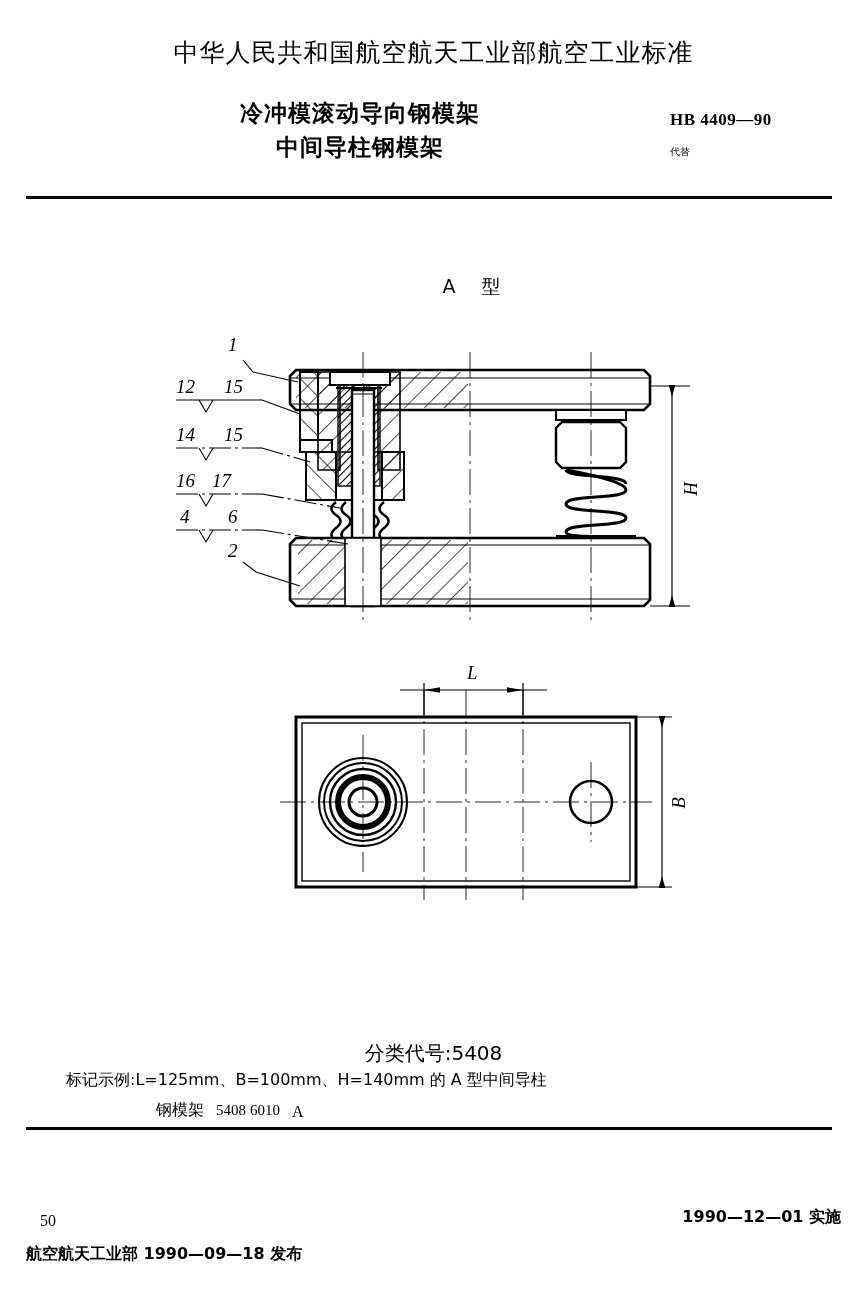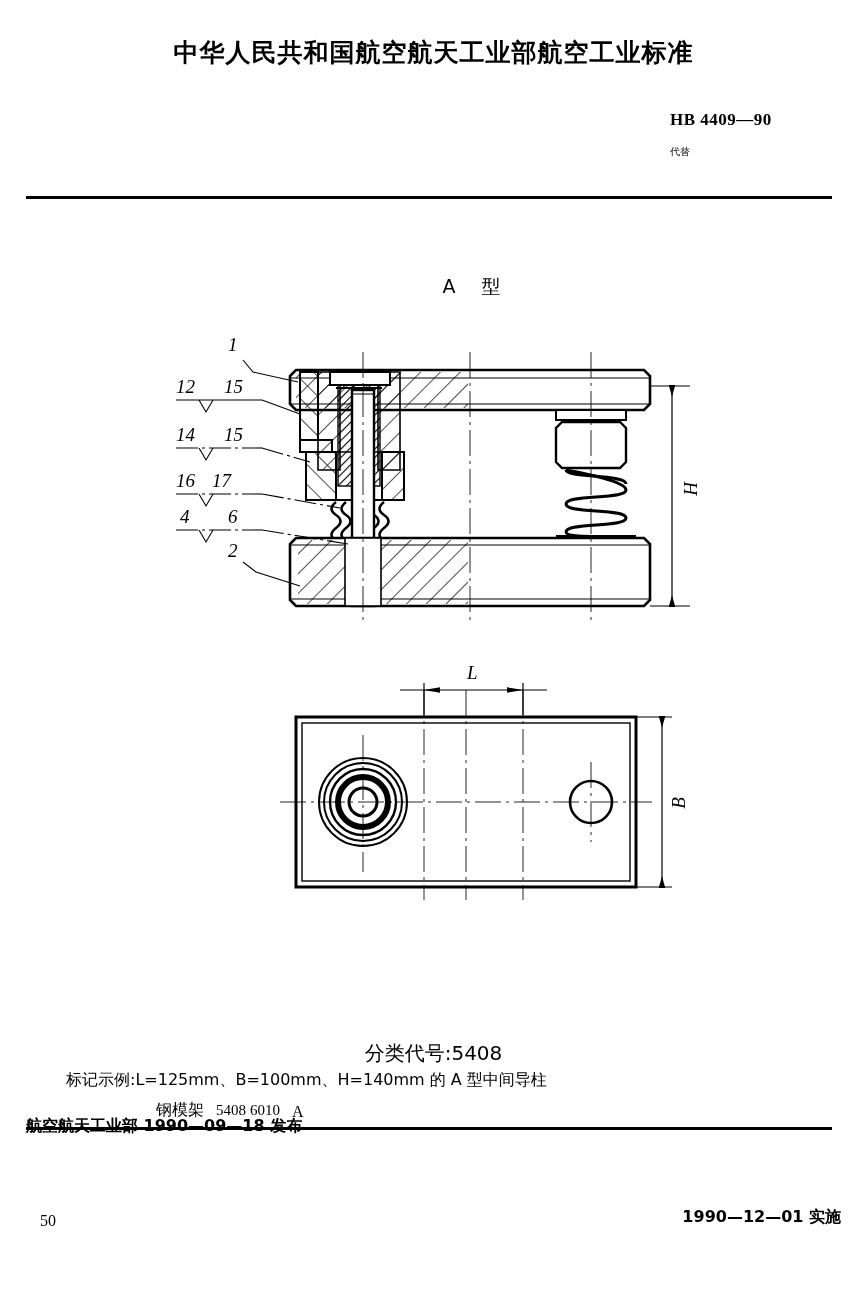--- a/index.html
+++ b/index.html
@@ -7,21 +7,21 @@
     width:867px;height:1299px;position:relative;overflow:hidden;
     font-family:"Liberation Serif","DejaVu Serif",serif;
     color:#000;
   }
   .page{position:absolute;left:0;top:0;width:867px;height:1299px;}
 
   
   .ministry-title{
     position:absolute;left:0;top:36px;width:867px;text-align:center;
     font-family:"DejaVu Sans","Liberation Sans",sans-serif;
-    font-weight:bold;font-size:25px;letter-spacing:1px;
+    font-weight:normal;font-size:25px;letter-spacing:1px;
   }
   .std-title{
     position:absolute;left:150px;top:96px;width:420px;text-align:center;
     font-family:"DejaVu Sans","Liberation Sans",sans-serif;
     font-weight:bold;font-size:23px;line-height:34px;letter-spacing:1px;
   }
   .std-no{
     position:absolute;left:670px;top:110px;
     font-family:"Liberation Serif","DejaVu Serif",serif;
     font-weight:bold;font-size:17px;letter-spacing:0.5px;
@@ -76,39 +76,43 @@
   }
   .frac{display:inline-flex;align-items:center;
         font-family:"Liberation Serif","DejaVu Serif",serif;font-size:15px;line-height:1.05;}
   .frac .num{padding:0 2px;}
   .frac .bar{width:100%;height:1.5px;background:#000;margin:1px 0;}
   .frac .den{padding:0 2px;}
   .frac-suffix{align-self:flex-end;font-family:"Liberation Serif","DejaVu Serif",serif;font-size:16px;}
 
   
   .foot-left{
-    position:absolute;left:26px;top:1116px;
+    position:absolute;left:26px;top:1244px;
     font-family:"DejaVu Sans","Liberation Sans",sans-serif;font-size:16px;font-weight:bold;
   }
   .foot-right{
     position:absolute;right:26px;top:1180px;
     font-family:"DejaVu Sans","Liberation Sans",sans-serif;font-size:16px;font-weight:bold;margin-top:27px;
   }
   .page-no{
     position:absolute;left:40px;top:1212px;
     font-family:"Liberation Serif","DejaVu Serif",serif;font-size:16px;
   }
 </style>
 </head>
 <body>
 
 <div class="page">
 
   <div class="ministry-title">中华人民共和国航空航天工业部航空工业标准</div>
 
+  <div class="std-title">
+    <div>冷冲模滚动导向钢模架</div>
+    <div>中间导柱钢模架</div>
+  </div>
 
   <div class="std-no">HB 4409—90</div>
   <div class="replaces">代替</div>
 
   <div class="rule rule-top"></div>
 
   <div class="view-caption">A 型</div>
 
   <div class="draw">
   <svg width="867" height="1299" viewBox="0 0 867 1299" xmlns="http://www.w3.org/2000/svg">

